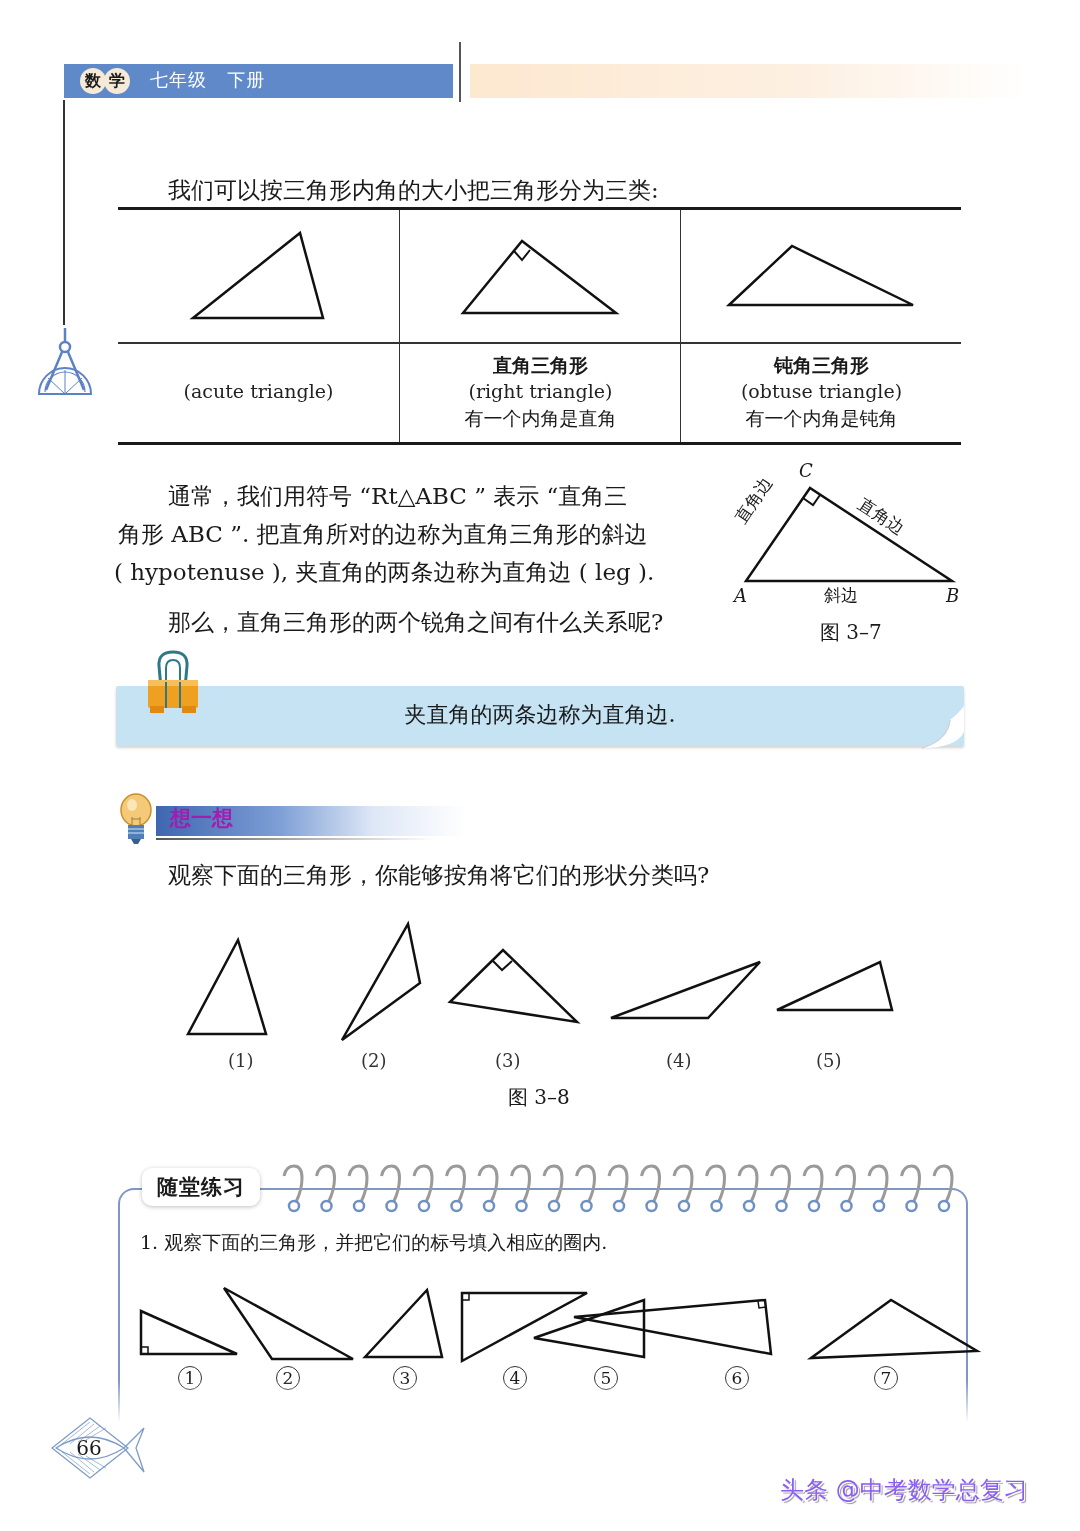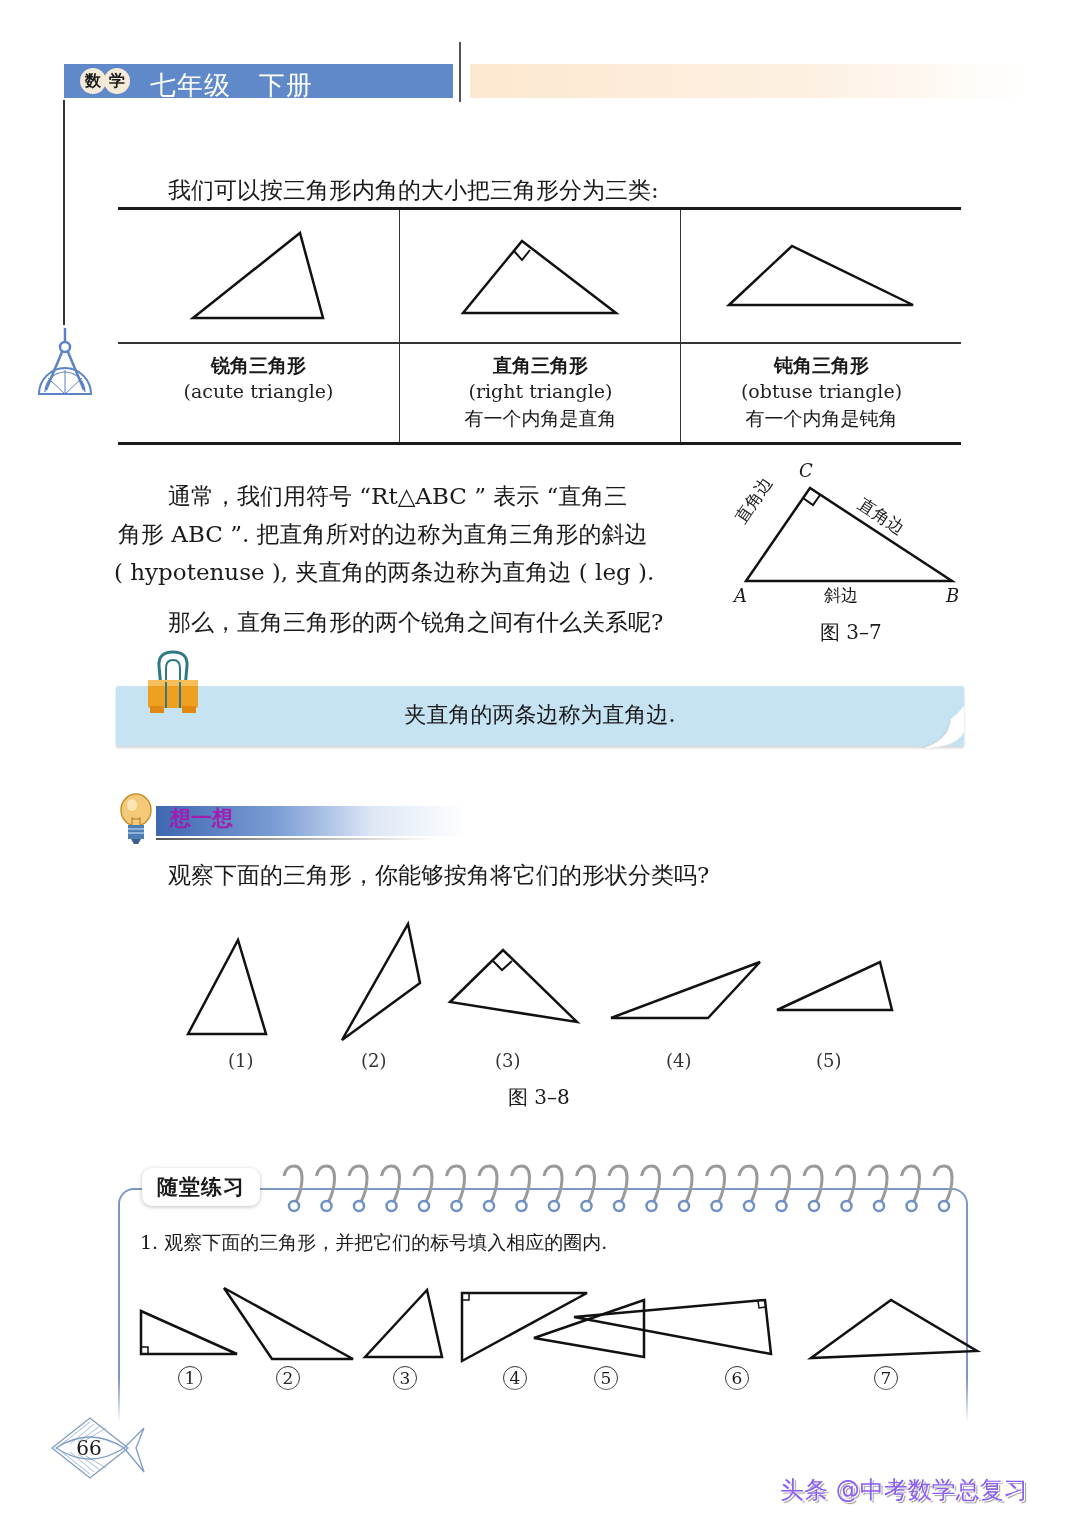--- a/index.html
+++ b/index.html
@@ -18,21 +18,21 @@
     left: 80px; top: 68px; height: 27px; display: flex;
   }
   .hdr-badge span {
     width: 26px; height: 26px; border-radius: 50%;
     background: #f5ead8; color: #1a1a1a;
     font-family: "DejaVu Sans", sans-serif; font-weight: bold; font-size: 16px;
     line-height: 26px; text-align: center; margin-right: -2px;
   }
   .hdr-title {
     left: 150px; top: 68px; color: #ffffff;
-    font-family: "DejaVu Sans", sans-serif; font-size: 26px; letter-spacing: 1px;
+    font-family: "DejaVu Sans", sans-serif; font-size: 18px; letter-spacing: 1px;
     white-space: pre;
   }
   .hdr-divider { left: 459px; top: 42px; width: 2px; height: 60px; background: #555; }
   .hdr-peach {
     left: 470px; top: 64px; width: 560px; height: 34px;
     background: linear-gradient(90deg, #fde8d0 0%, #fdf0e2 60%, #ffffff 100%);
   }
   .left-rule { left: 63px; top: 100px; width: 2px; height: 225px; background: #333; }
   .compass-icon { left: 36px; top: 328px; width: 58px; height: 70px; }
 
@@ -138,21 +138,20 @@
   </g>
 </svg>
 
 <div class="abs text" style="left:168px; top:171px;">我们可以按三角形内角的大小把三角形分为三类:</div>
 
 <div class="abs tbl">
   <div class="col" style="left:0;">
     <svg style="position:absolute;left:0;top:0;" width="281" height="132">
       <polygon points="75,108 182,23 205,108" fill="none" stroke="#111" stroke-width="2.5"></polygon>
     </svg>
-    <div class="cap cap-zh">锐角三角形</div>
     <div class="cap cap-en">(acute  triangle)</div>
   </div>
   <div class="col" style="left:281px;">
     <svg style="position:absolute;left:0;top:0;" width="281" height="132">
       <polygon points="63,103 122,31 216,103" fill="none" stroke="#111" stroke-width="2.5"></polygon>
       <polyline points="114,41 122,50 130,40" fill="none" stroke="#111" stroke-width="2"></polyline>
     </svg>
     <div class="cap cap-zh">直角三角形</div>
     <div class="cap cap-en">(right  triangle)</div>
     <div class="cap cap-desc">有一个内角是直角</div>

